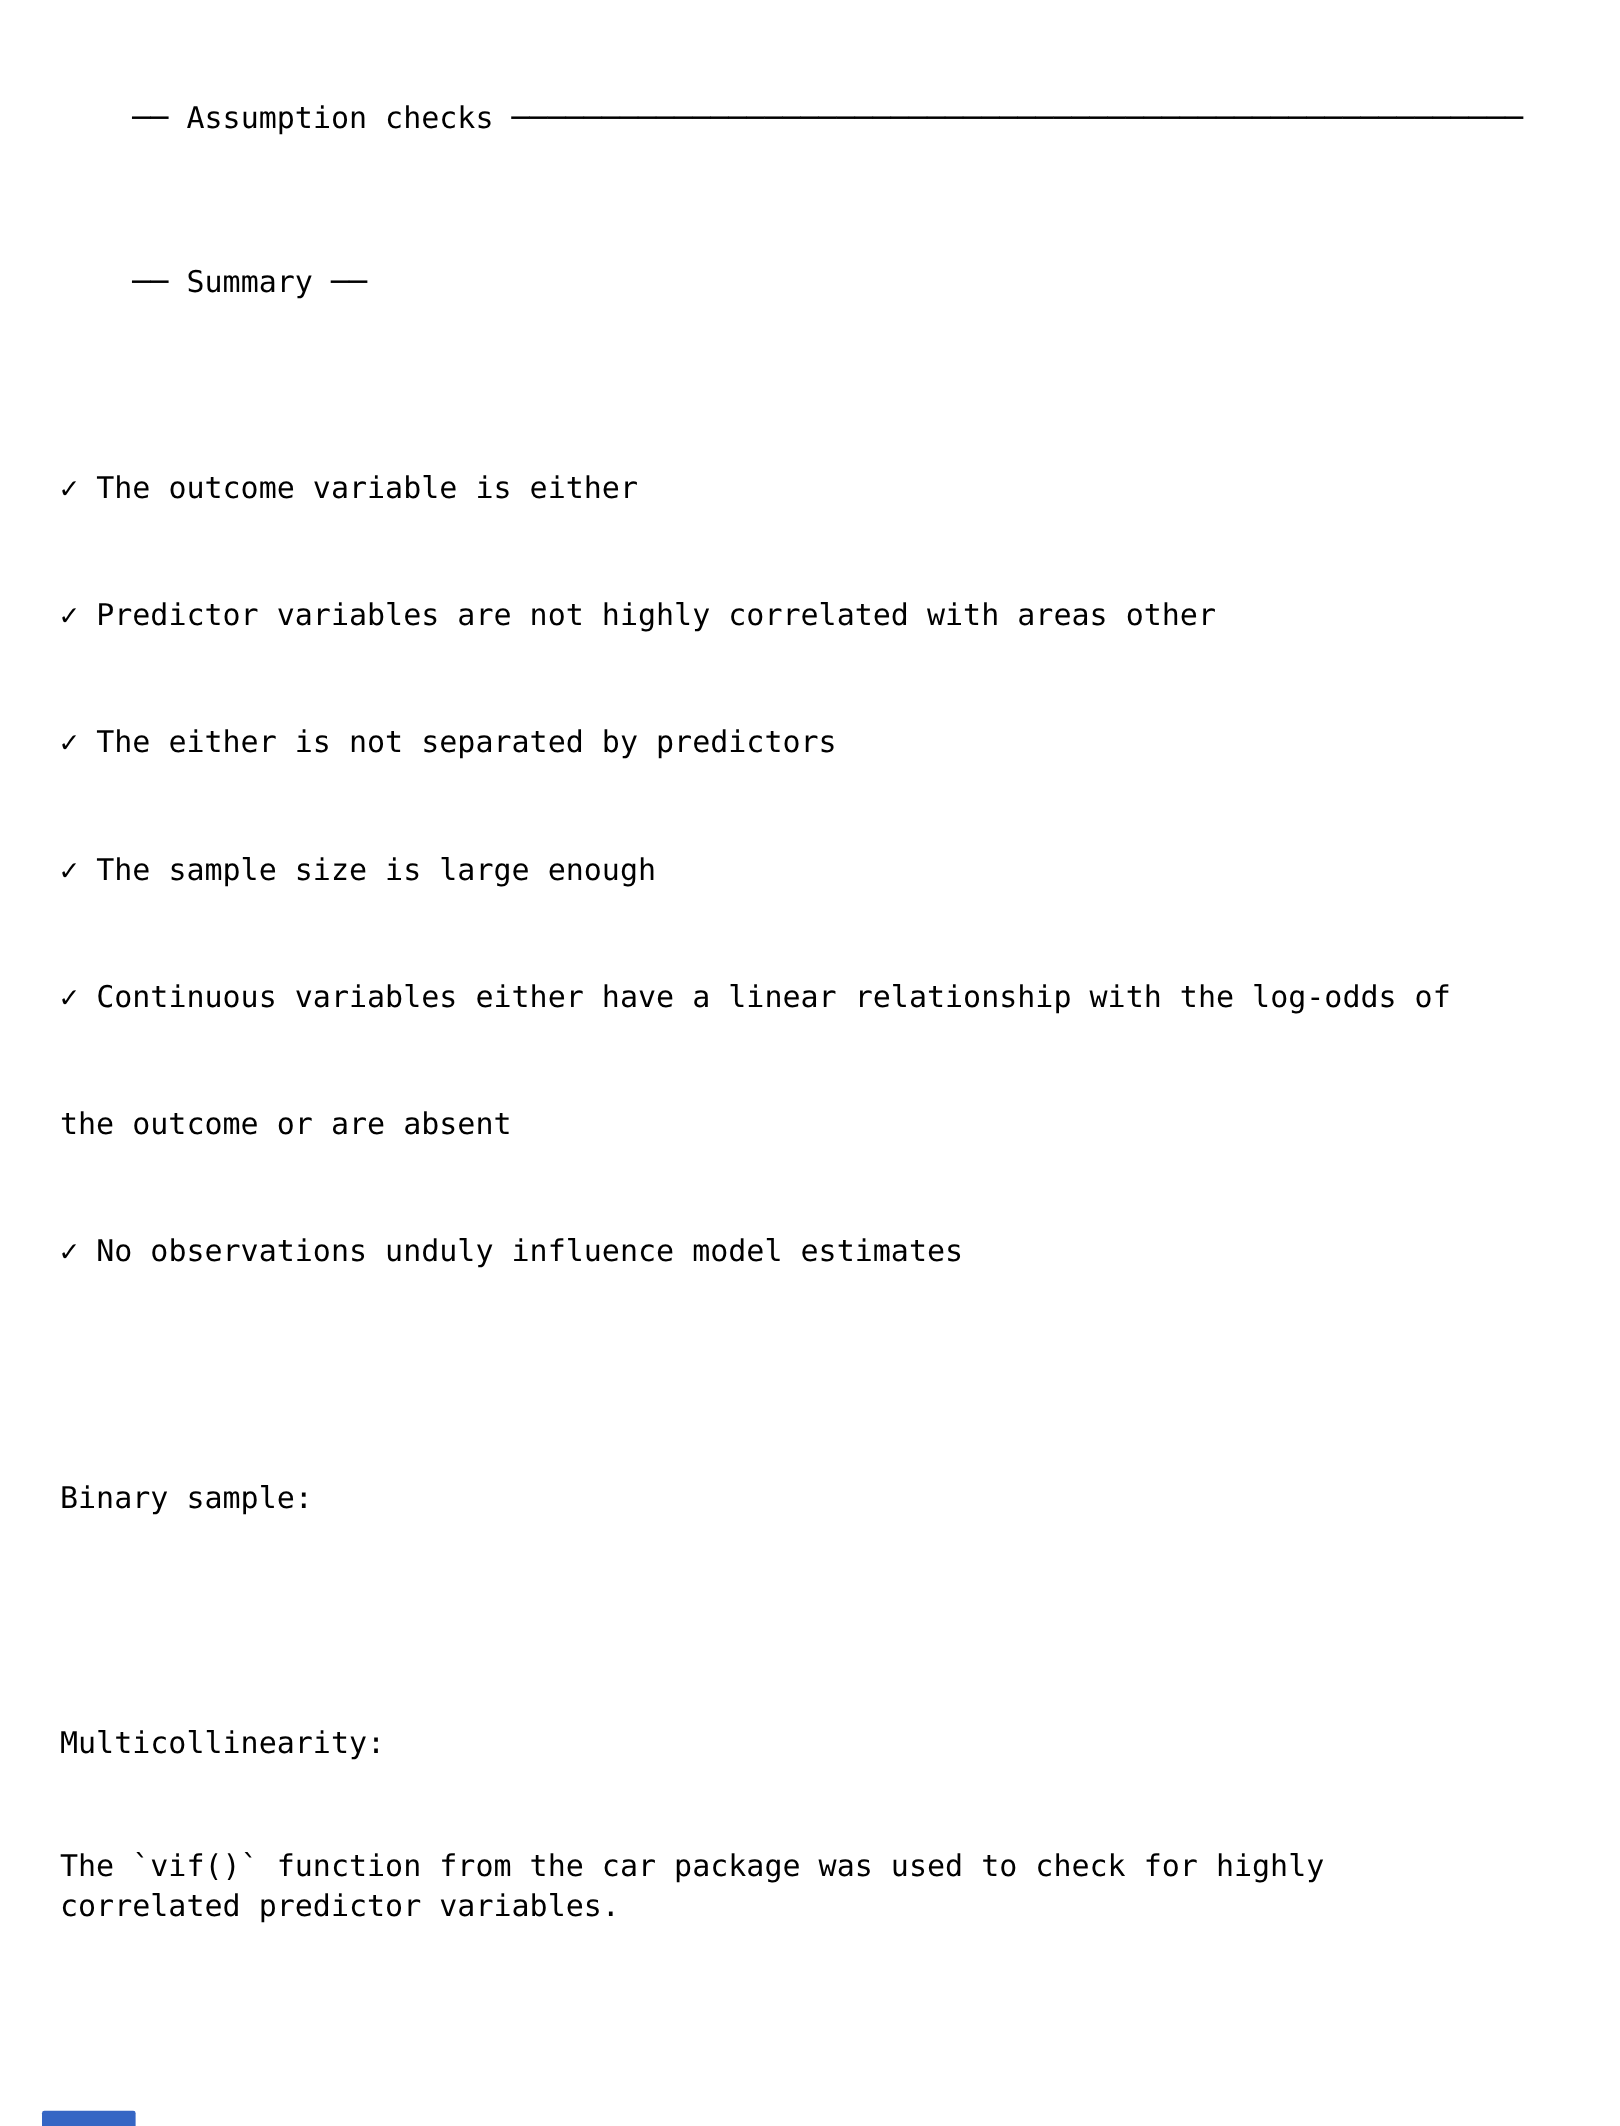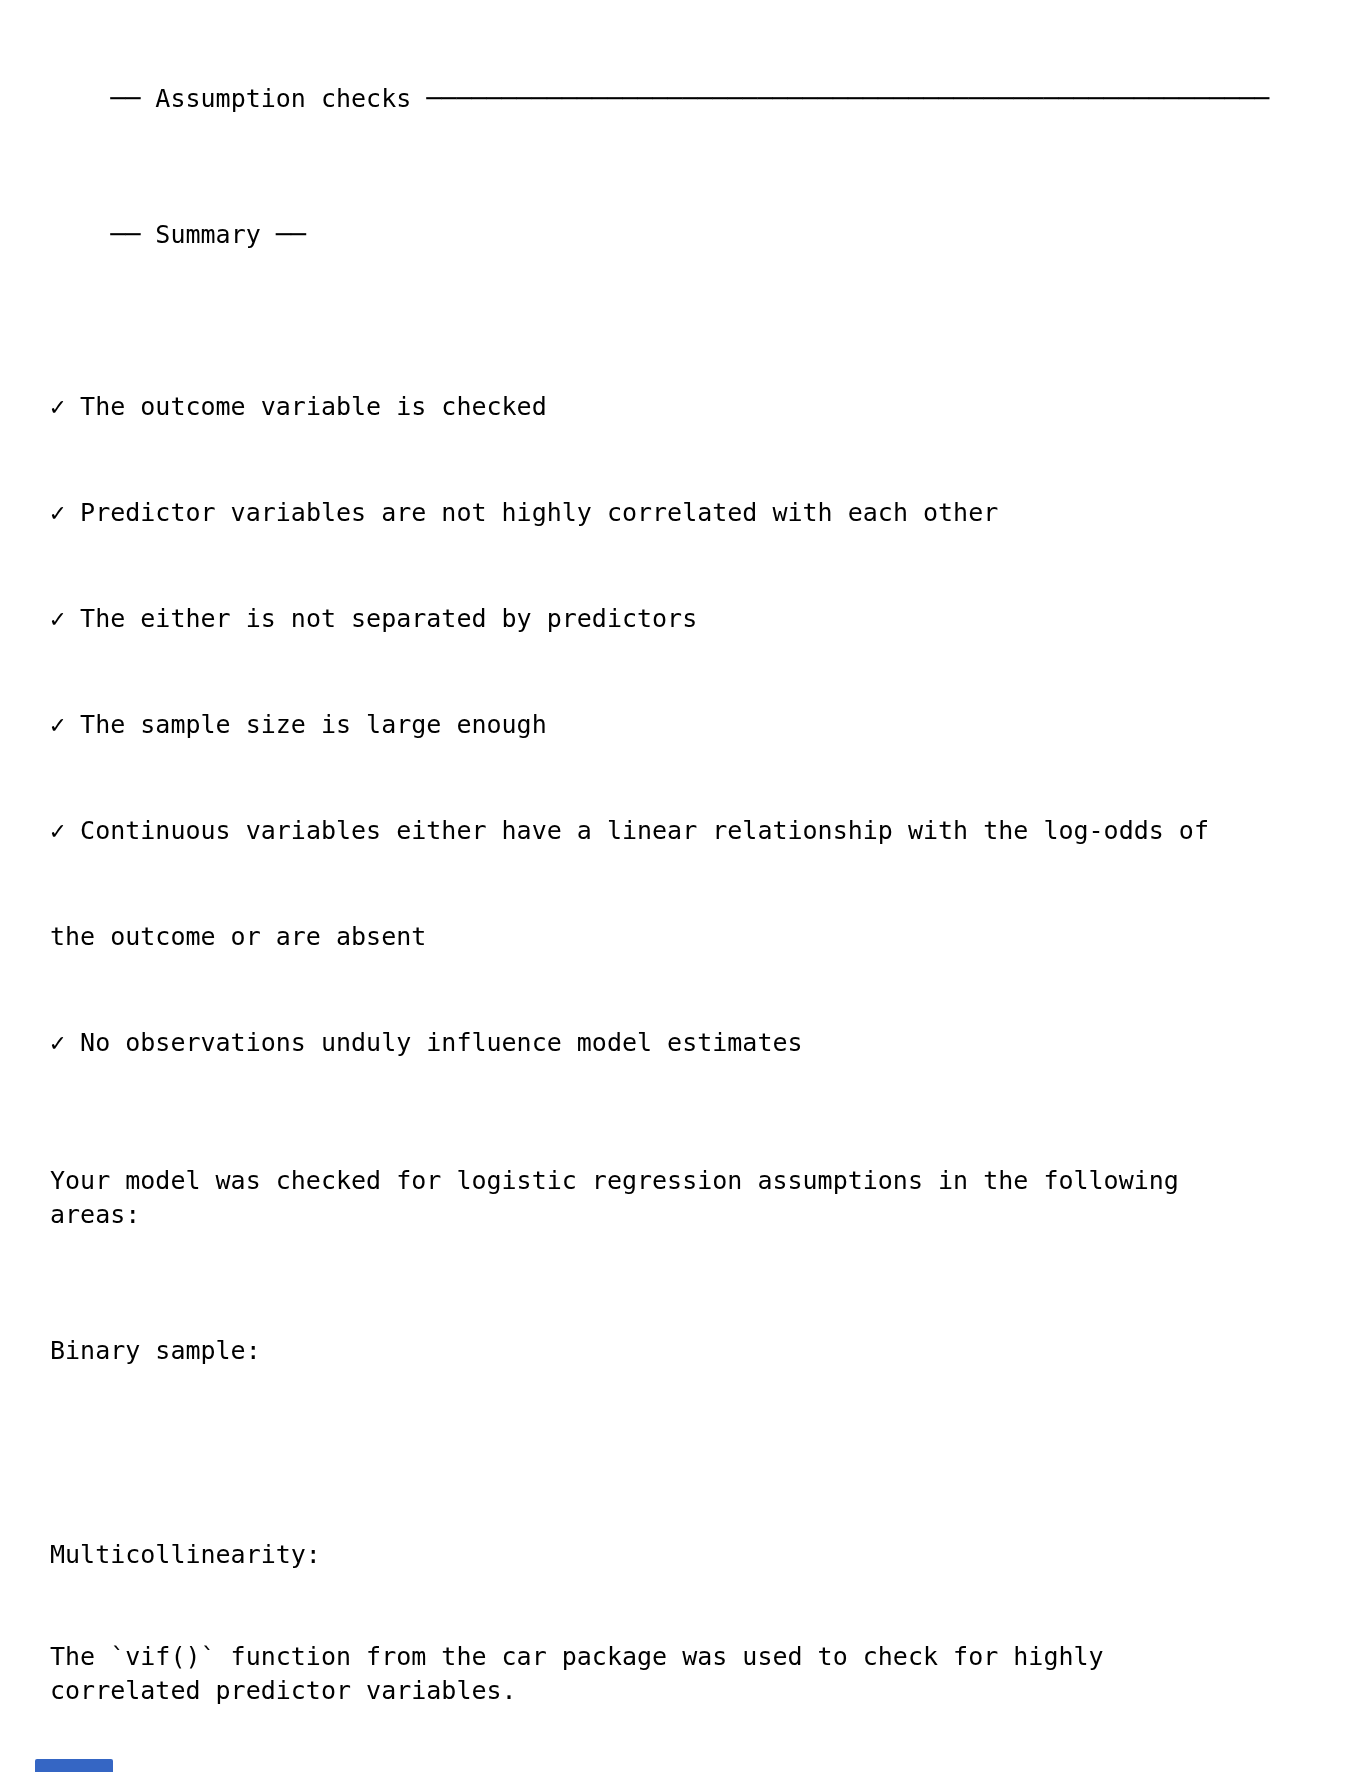--- a/index.html
+++ b/index.html
@@ -56,31 +56,29 @@
 
   <div class="block header-line">
     <span>── Assumption checks ────────────────────────────────────────────────────────</span>
   </div>
 
   <div class="block header-line">
     <span>── Summary ──</span>
   </div>
 
   <div class="block checklist">
-    <div class="check-row"><span class="check-icon">✓ </span><span class="check-text">The outcome variable is checked</span></div>
-    <div class="check-row"><span class="check-icon">✓ </span><span class="check-text">Predictor variables are not highly correlated with each other</span></div>
+    <div class="check-row"><span class="check-icon">✓ </span><span class="check-text">The outcome variable is either</span></div>
+    <div class="check-row"><span class="check-icon">✓ </span><span class="check-text">Predictor variables are not highly correlated with areas other</span></div>
     <div class="check-row"><span class="check-icon">✓ </span><span class="check-text">The either is not separated by predictors</span></div>
     <div class="check-row"><span class="check-icon">✓ </span><span class="check-text">The sample size is large enough</span></div>
     <div class="check-row"><span class="check-icon">✓ </span><span class="check-text">Continuous variables either have a linear relationship with the log-odds of</span></div>
     <div class="check-row"><span class="check-icon"></span><span class="check-text">the outcome or are absent</span></div>
     <div class="check-row"><span class="check-icon">✓ </span><span class="check-text">No observations unduly influence model estimates</span></div>
   </div>
 
-  <div class="block para">Your model was checked for logistic regression assumptions in the following
-areas:</div>
 
   <div class="block section">
     <div class="heading">Binary sample:</div>
   </div>
 
   <div class="block section">
     <div class="heading">Multicollinearity:</div>
     <div class="body">The `vif()` function from the car package was used to check for highly
 correlated predictor variables.</div>
   </div>

